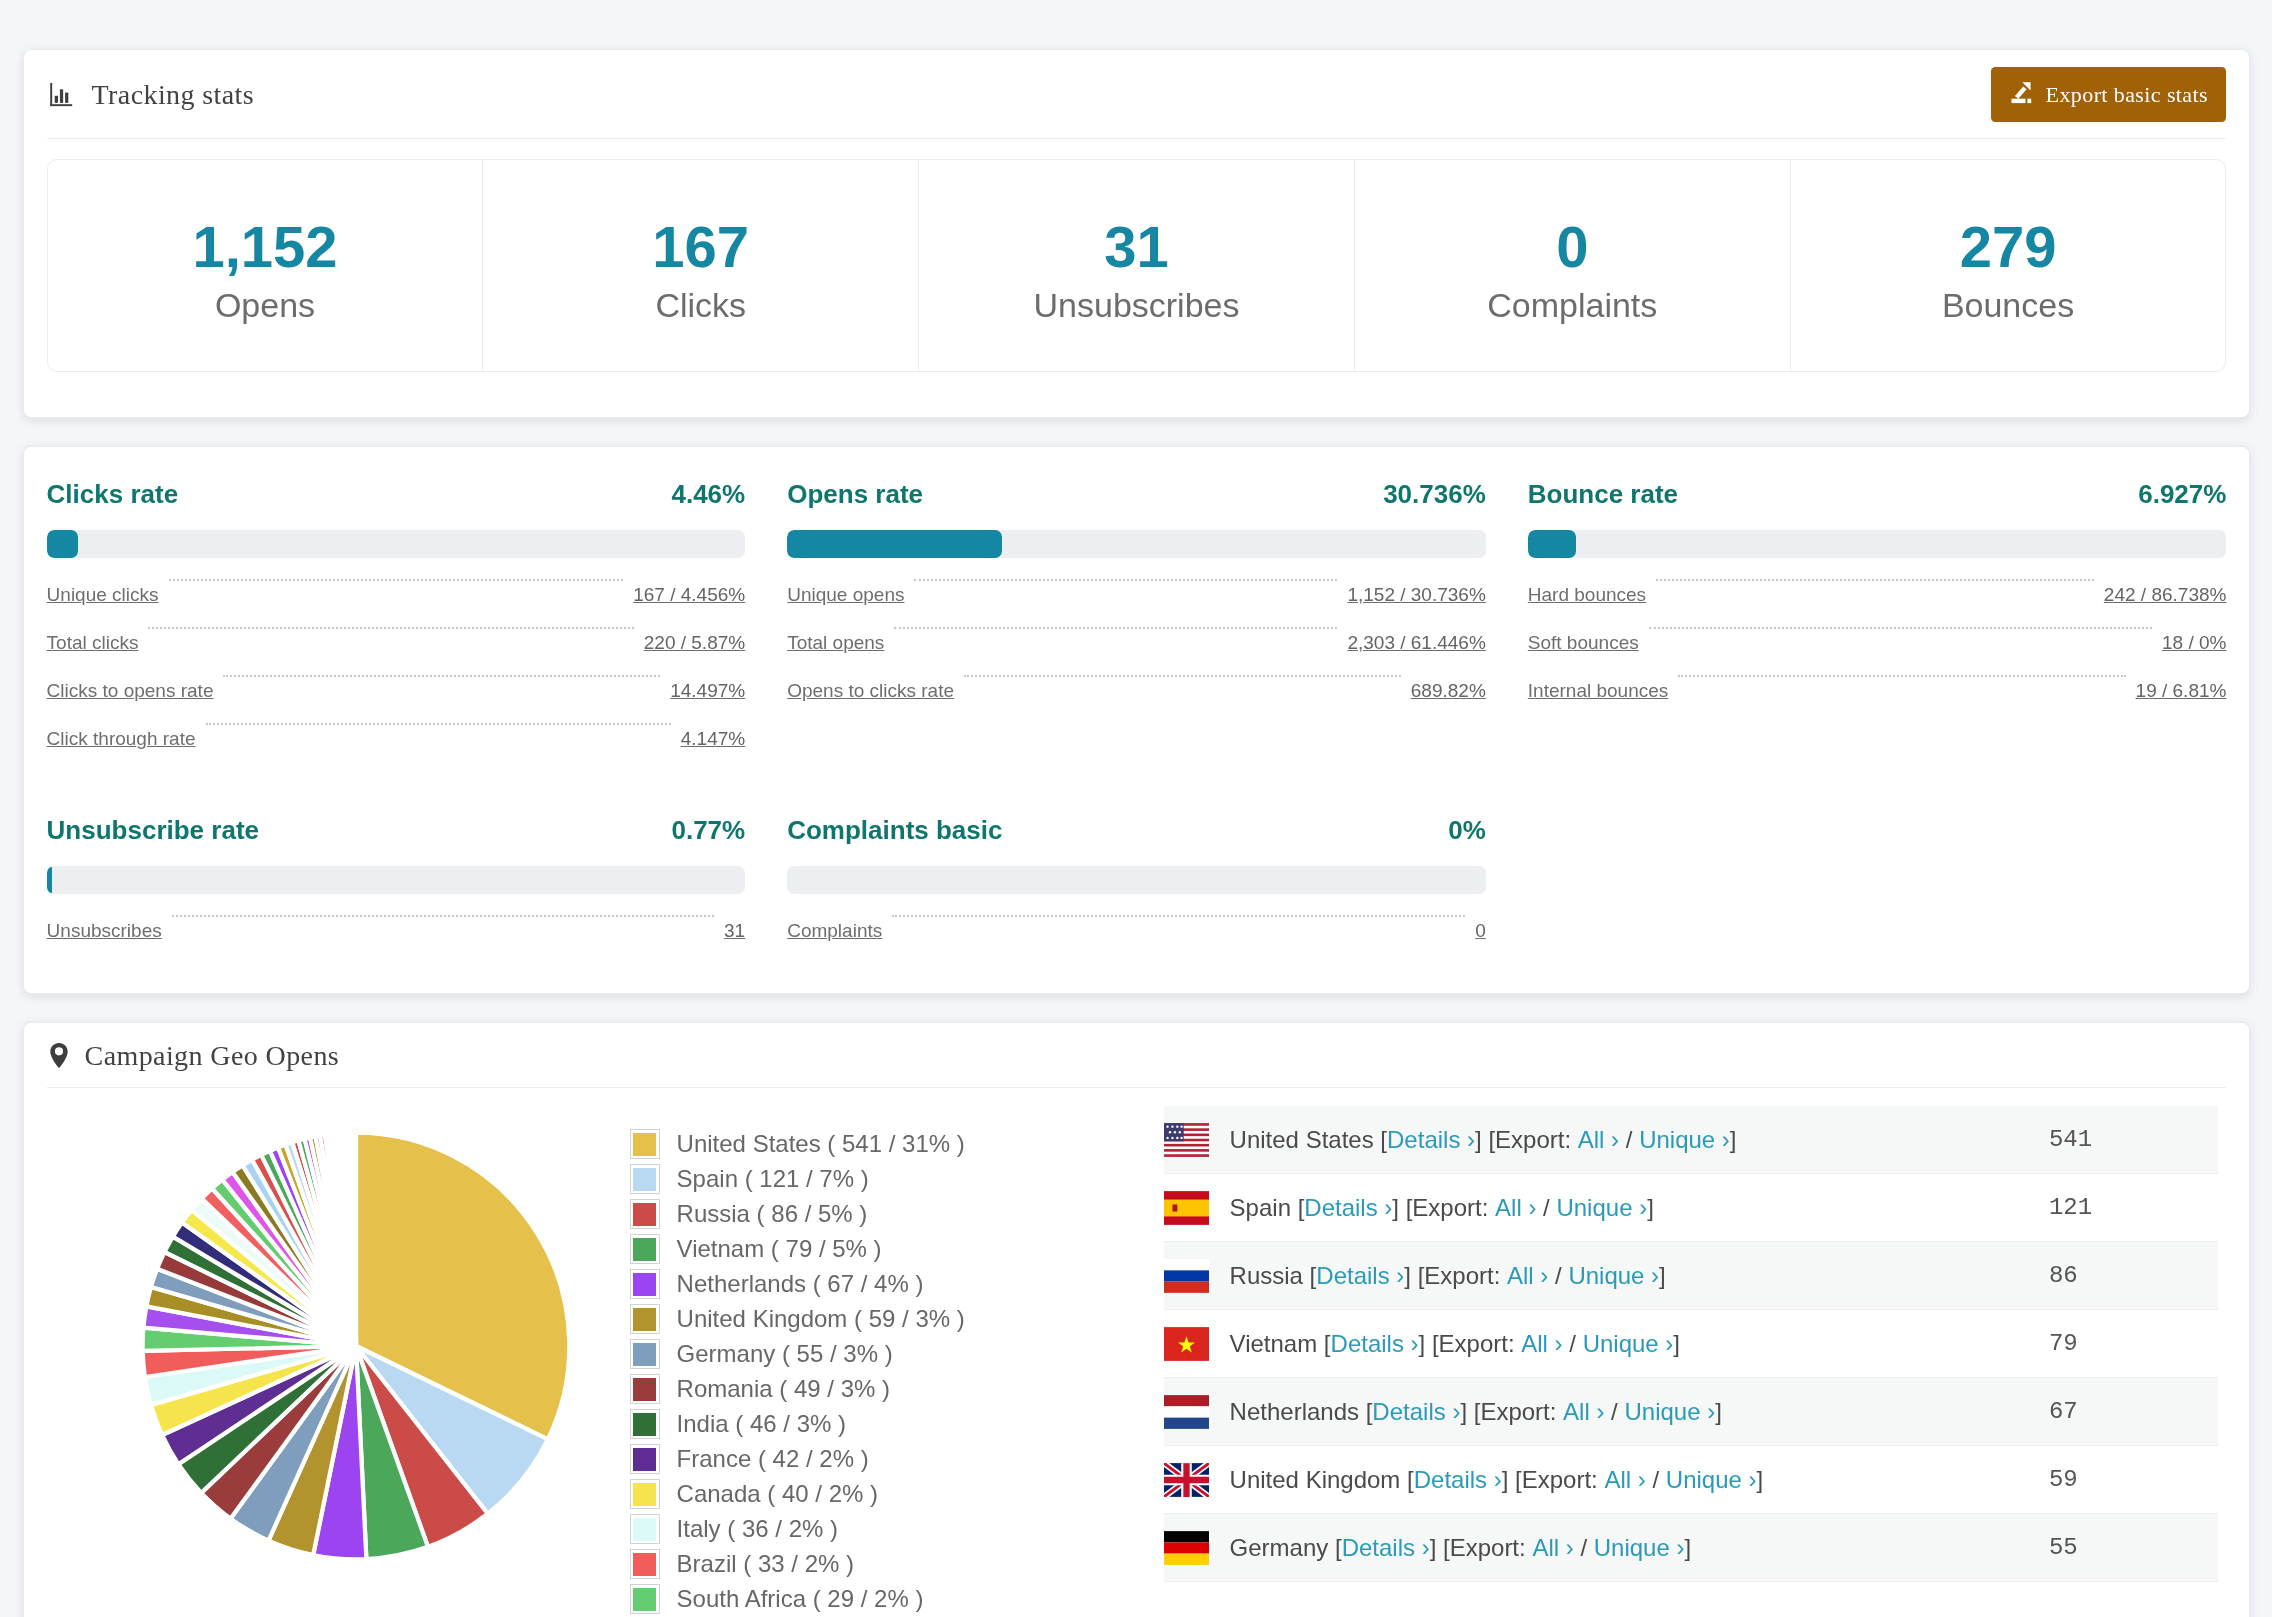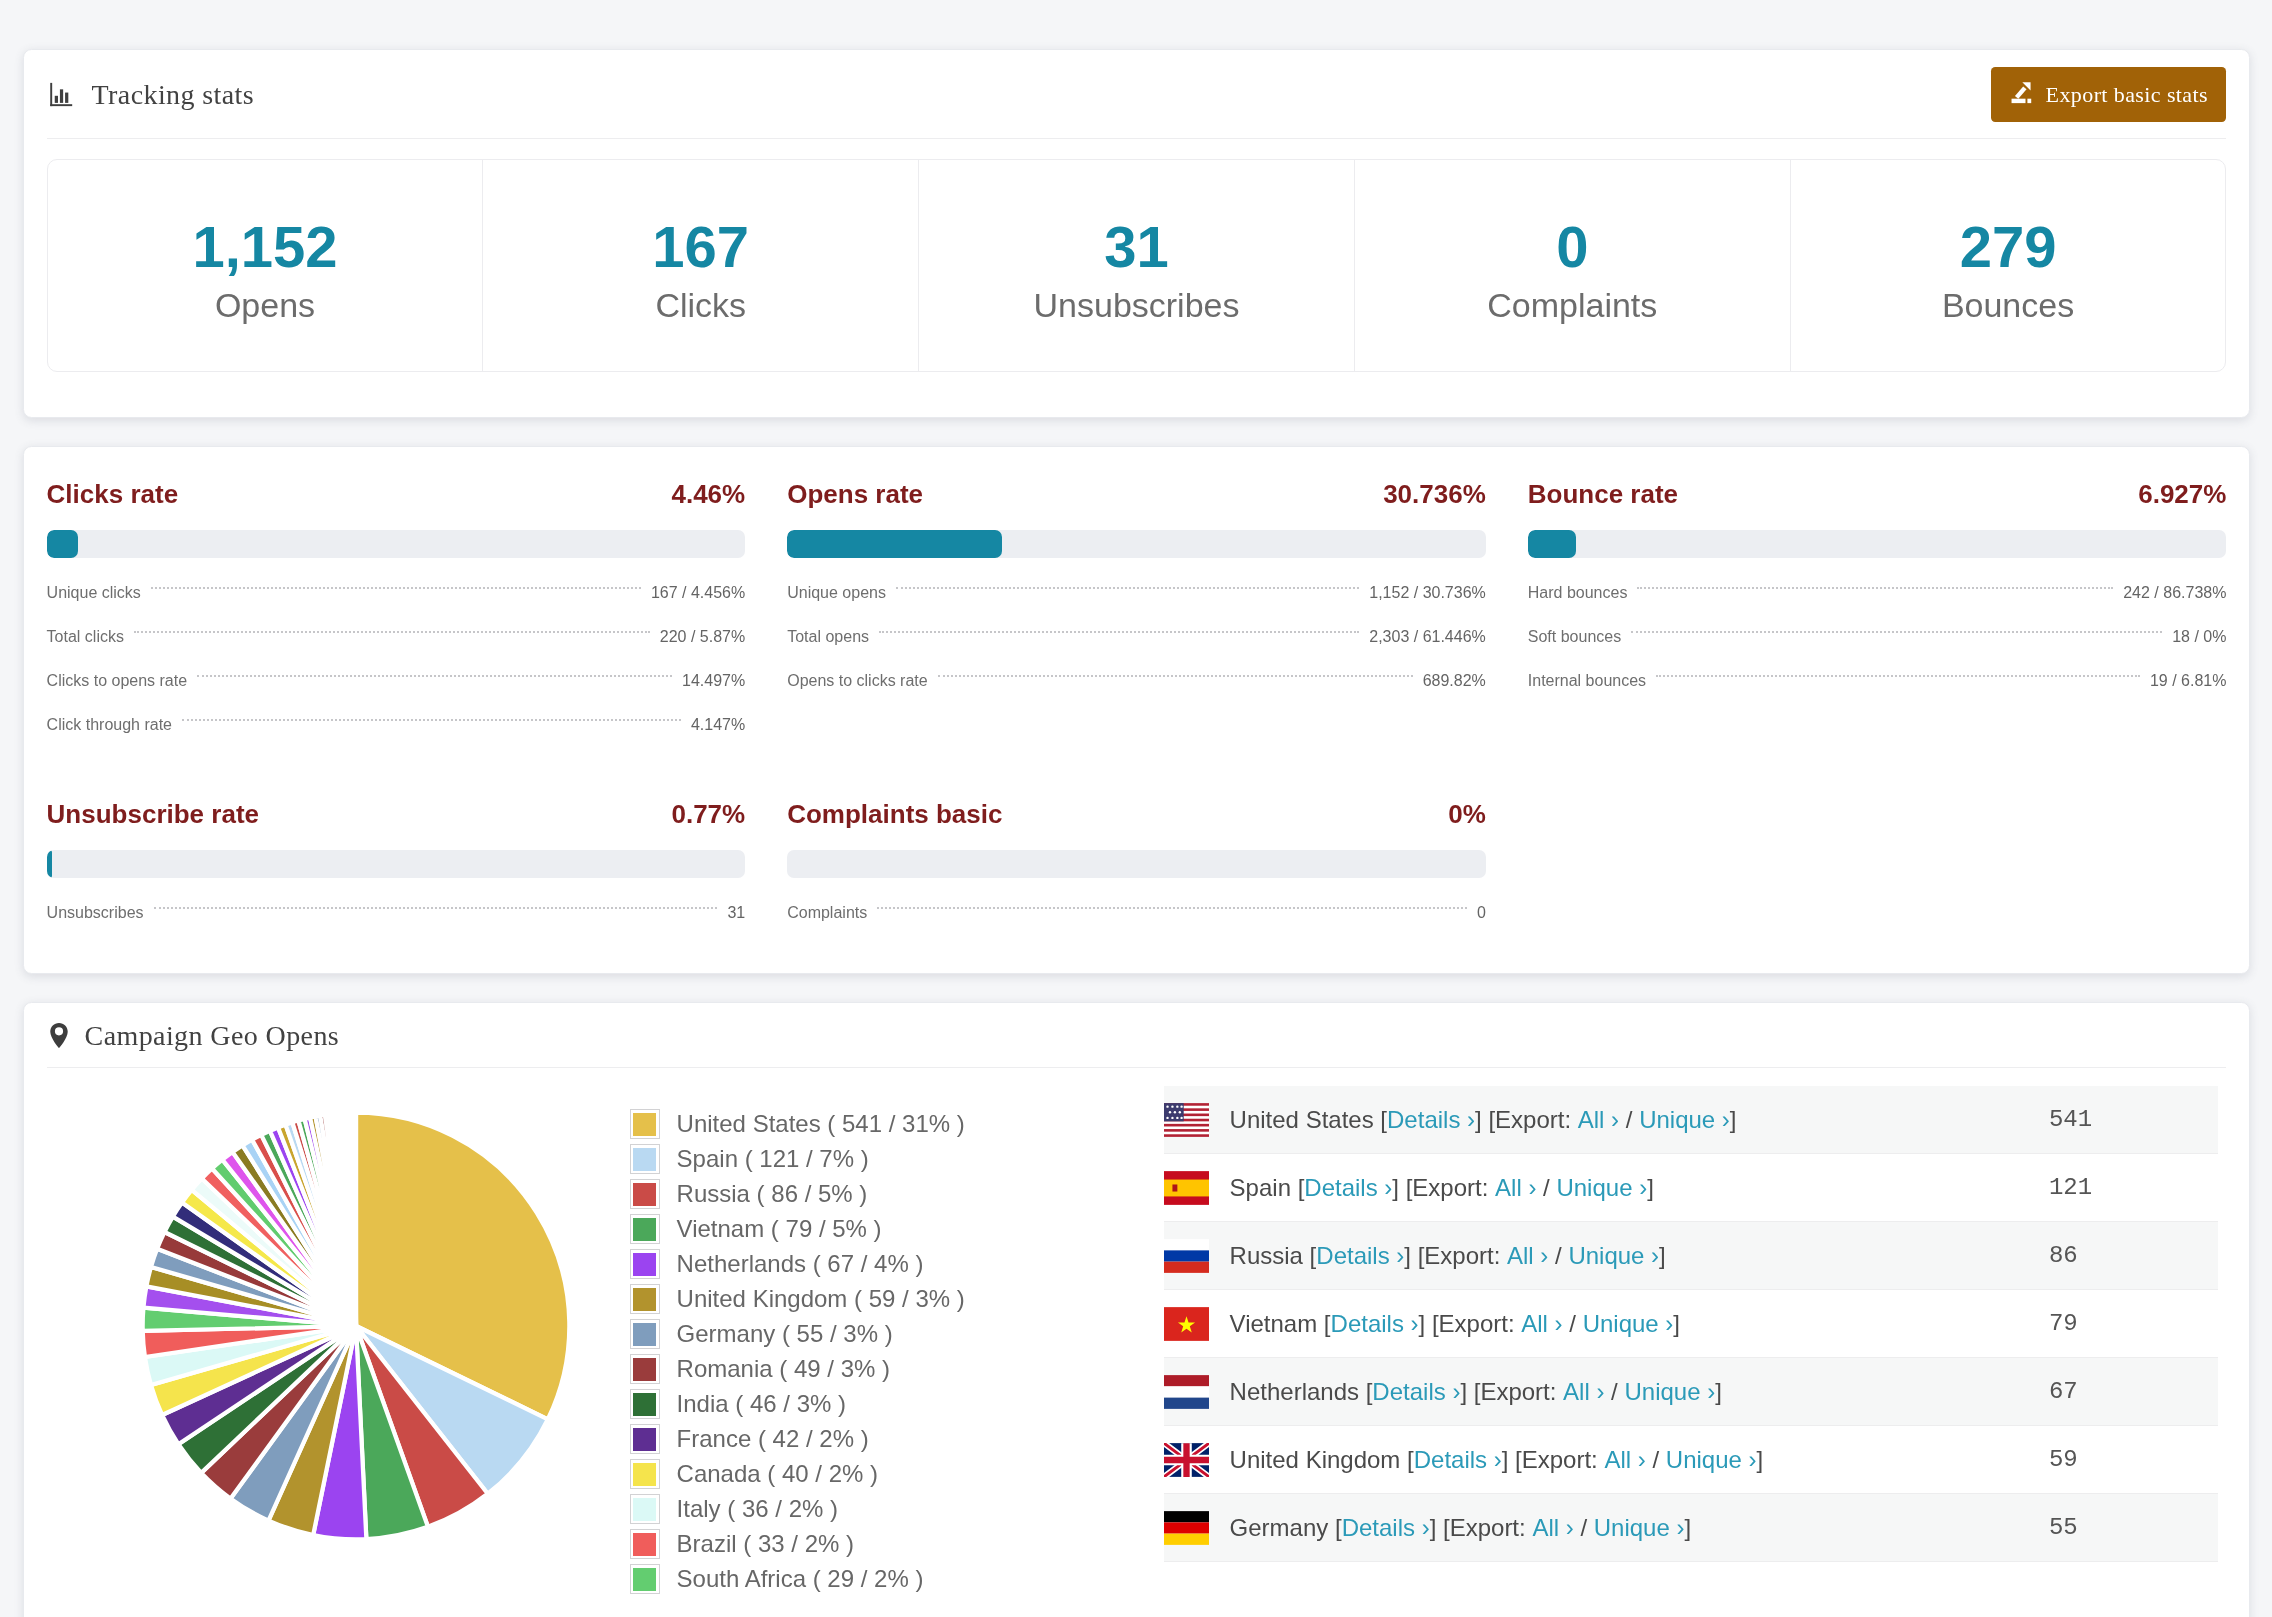--- a/index.html
+++ b/index.html
@@ -15,25 +15,25 @@
     font-family:inherit;font-size:22px;padding:12px 18.4px;border-radius:4.2px;cursor:pointer;letter-spacing:0.4px;}
   
   .summary-box{margin:20px 22.6px 45px;border:1.4px solid #ececef;border-radius:10px;display:flex;}
   .summary-cell{flex:1;text-align:center;padding:58px 0 49px;}
   .summary-cell + .summary-cell{border-left:1.4px solid #ececef;}
   .summary-value{font-size:58px;font-weight:700;color:#1587a3;line-height:1;}
   .summary-label{font-size:34px;color:#6c6c6c;margin-top:11.3px;line-height:1;}
   
   .rates-card{margin-top:28px;padding:32px 22.6px 51px;}
   .rates-grid{display:grid;grid-template-columns:1fr 1fr 1fr;column-gap:42px;row-gap:65px;}
-  .rate-head{display:flex;justify-content:space-between;align-items:flex-end;font-size:26px;font-weight:700;color:#7f1d1d;}
+  .rate-head{display:flex;justify-content:space-between;align-items:flex-end;font-size:26px;font-weight:700;color:#0f766e;}
   .progress{margin-top:20px;height:28px;background:#eceef2;border-radius:7px;overflow:hidden;}
   .progress-fill{height:100%;background:#1587a3;border-radius:7px;}
   .rate-rows{margin-top:17px;}
-  .rate-row{display:flex;align-items:center;margin-top:26px;font-size:16px;color:#6e6e6e;}
+  .rate-row{display:flex;align-items:flex-start;margin-top:26px;font-size:19px;color:#6e6e6e;text-decoration:underline;}
   .rr-leader{flex:1;border-bottom:2.1px dotted #c6c6c9;margin:0 10px;position:relative;top:-5px;}
   .rr-value{white-space:nowrap;color:#646464;}
   
   .geo-card{margin-top:28px;height:644px;overflow:hidden;}
   .geo-content{display:flex;align-items:flex-start;padding:0 22.6px;}
   #geo-pie{margin:39px 0 0 90px;flex:none;}
   .legend{list-style:none;margin:41px 0 0 55px;width:413px;flex:none;}
   .legend li{display:flex;align-items:center;margin-bottom:5px;font-size:24px;color:#676767;}
   .swatch{width:30px;height:30px;border:1.4px solid #d2d2d4;padding:2.8px;background-clip:content-box;
     margin-right:17px;flex:none;}

